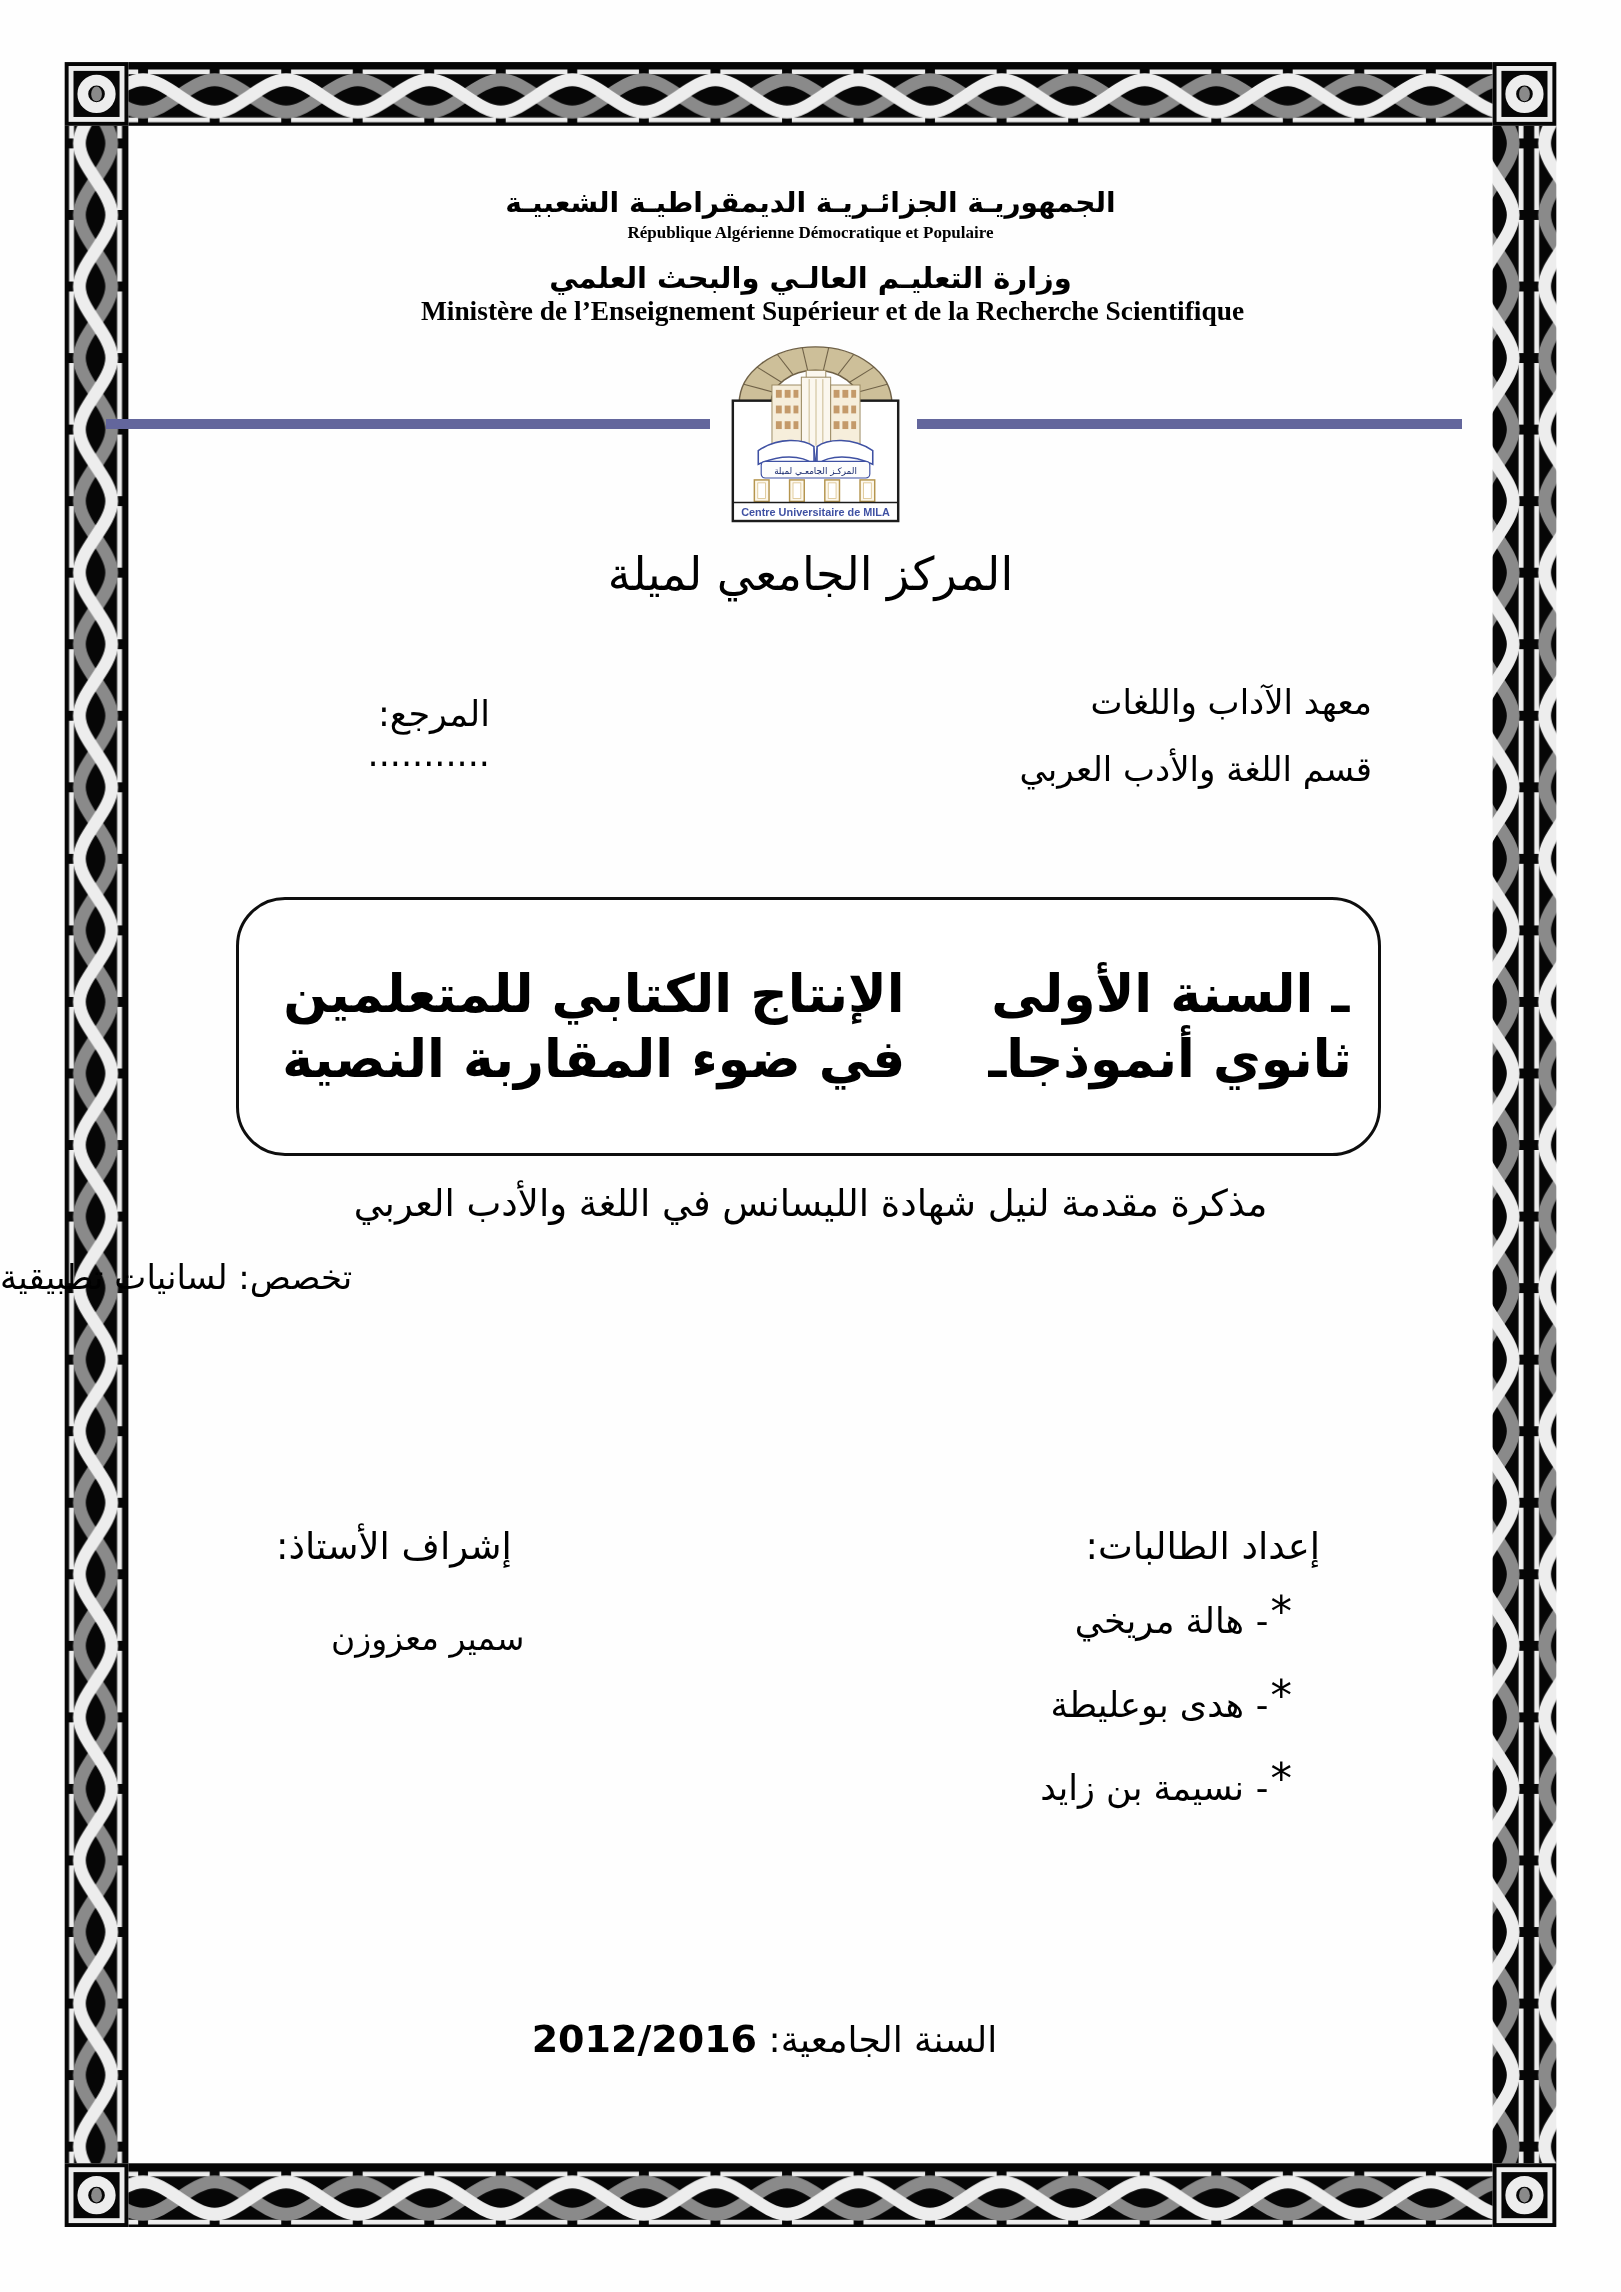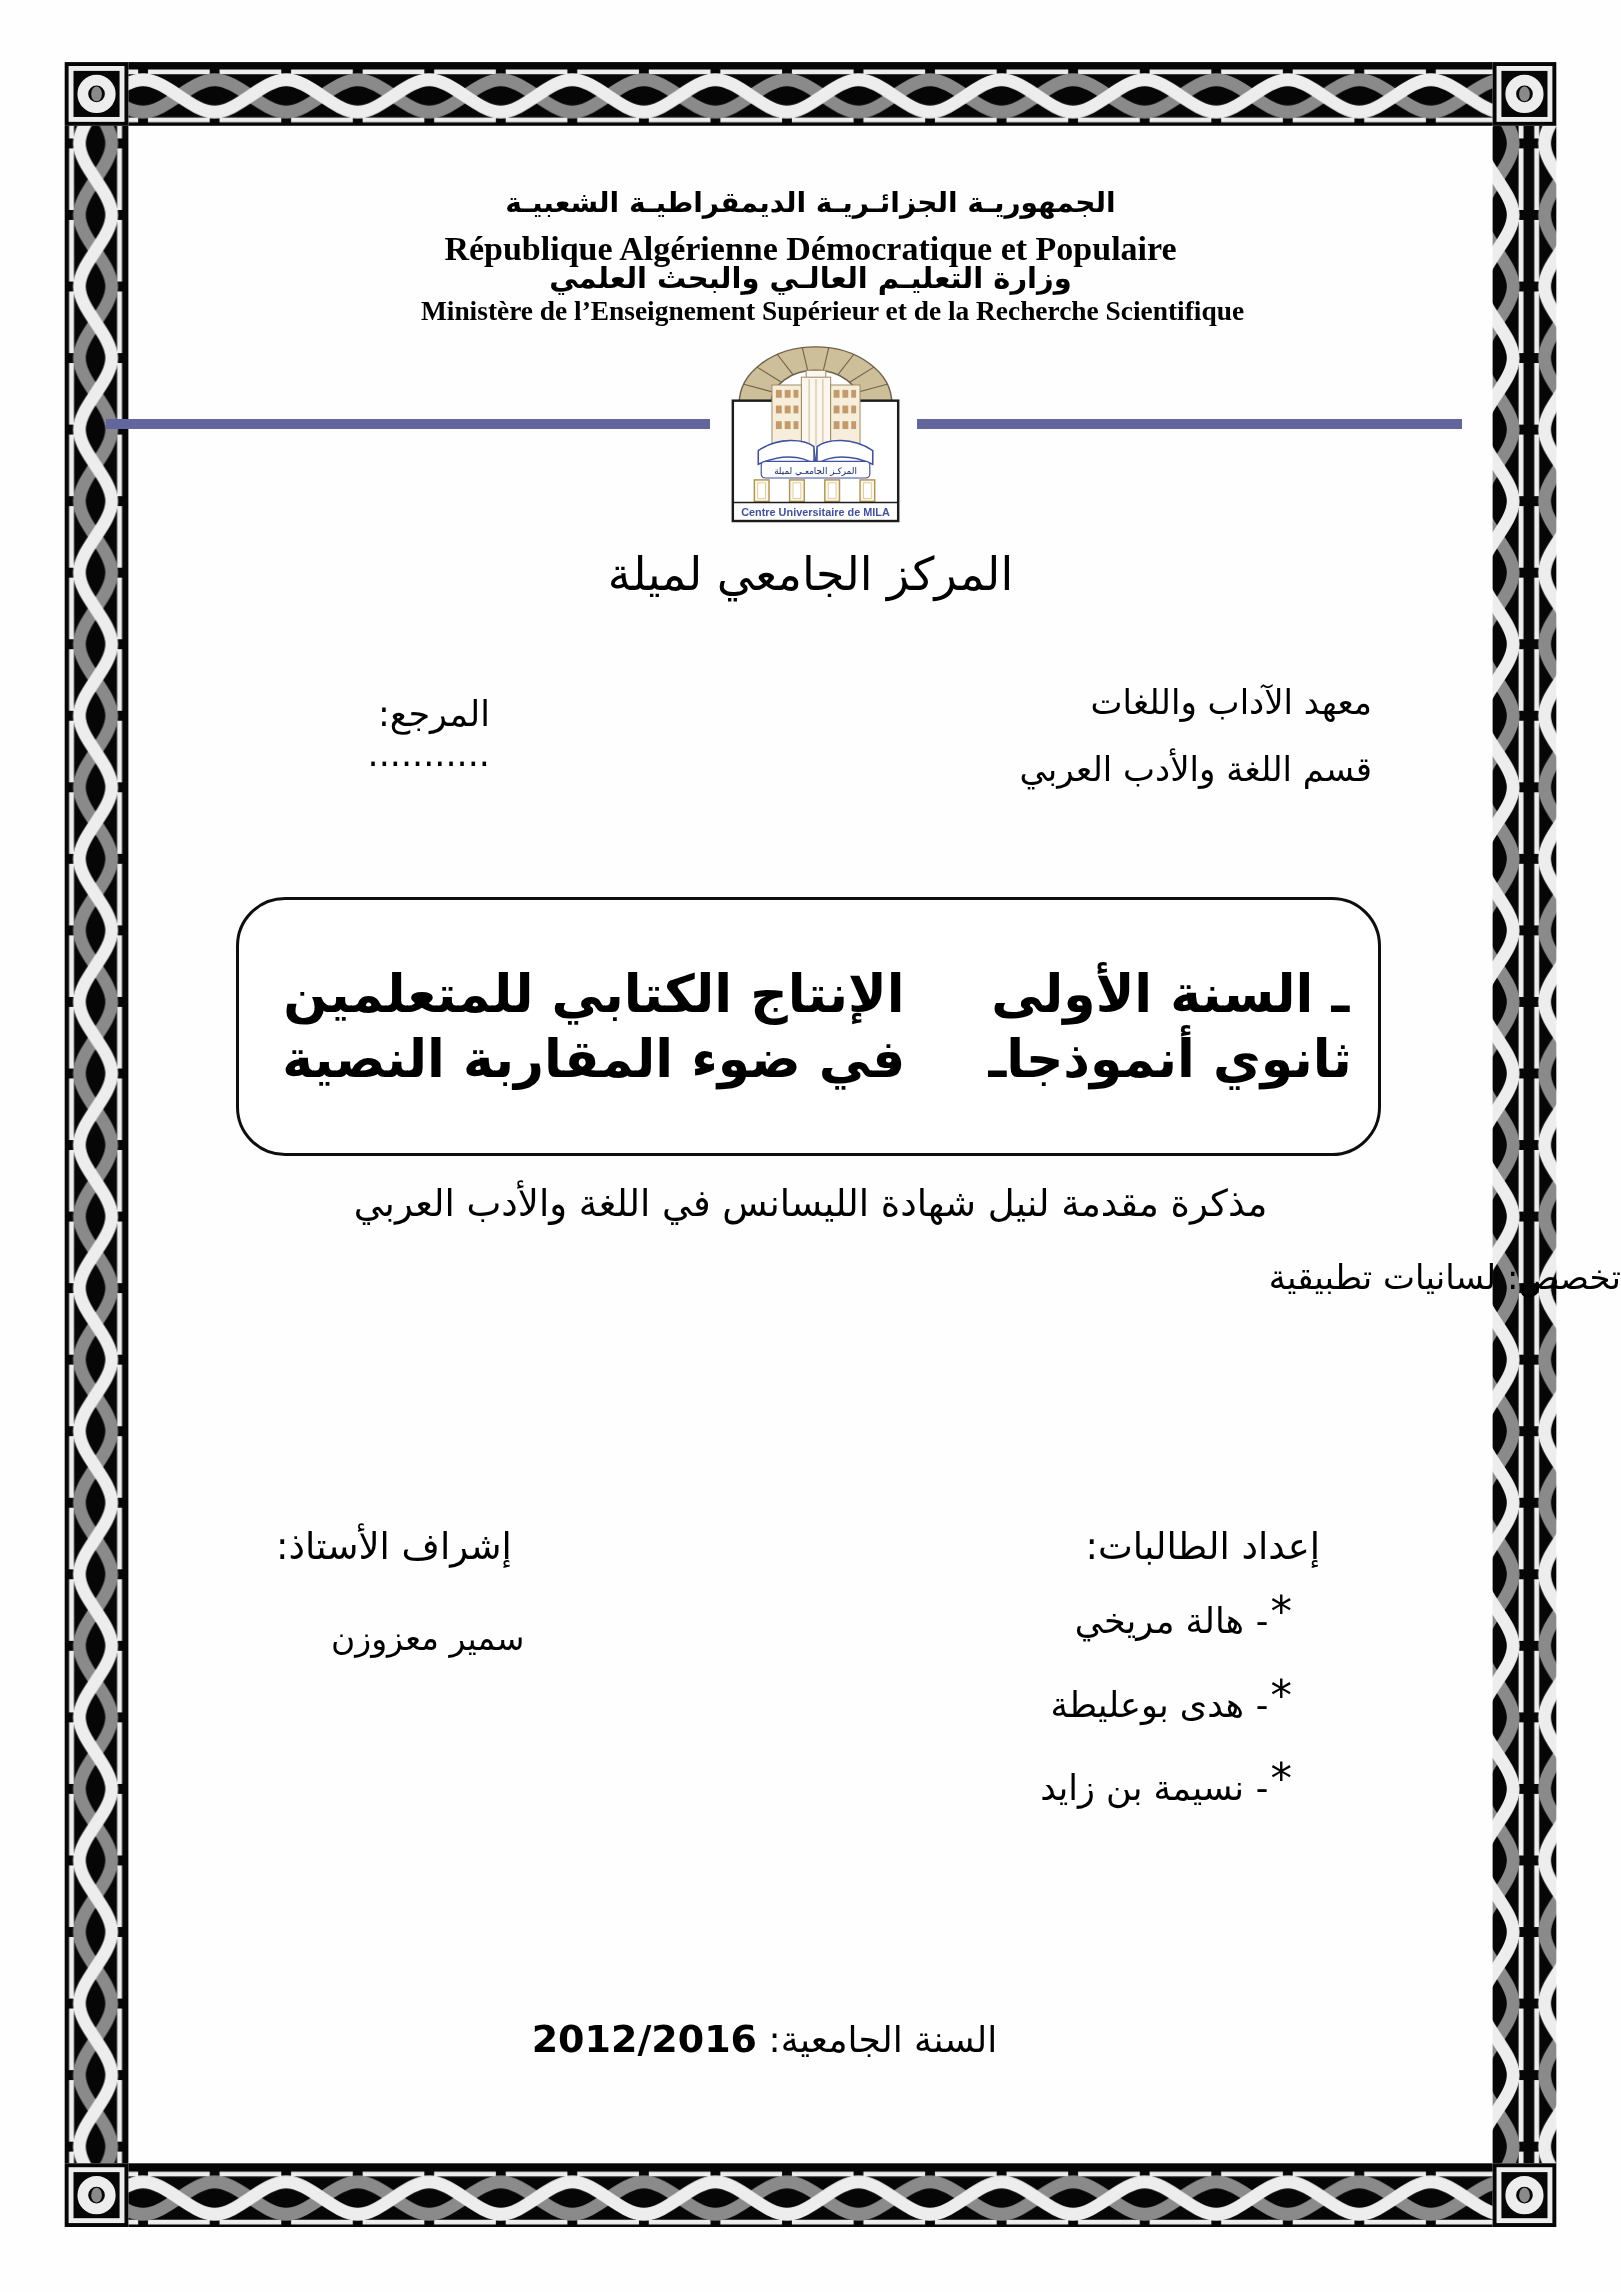--- a/index.html
+++ b/index.html
@@ -3,21 +3,21 @@
 <meta charset="utf-8">
 <style>
   html,body{margin:0;padding:0;background:#ffffff;}
   .page{position:relative;width:1621px;height:2293px;background:#fefefe;overflow:hidden;
         font-family:"DejaVu Sans",sans-serif;color:#000;}
   .abs{position:absolute;}
   
   .frame-svg{position:absolute;left:0;top:0;width:1621px;height:2293px;pointer-events:none;}
   
   .h-ar1{top:186px;left:0;width:100%;text-align:center;font-size:28px;font-weight:bold;direction:rtl;}
-  .h-fr1{top:230px;left:0;width:100%;text-align:center;font-size:34px;font-weight:bold;
+  .h-fr1{top:223px;left:0;width:100%;text-align:center;font-size:17px;font-weight:bold;
          font-family:"Liberation Serif","DejaVu Serif",serif;}
   .h-ar2{top:261px;left:0;width:100%;text-align:center;font-size:29px;font-weight:bold;direction:rtl;}
   .h-fr2{top:296px;left:0;width:100%;text-align:center;font-size:27.4px;font-weight:bold;
          font-family:"Liberation Serif","DejaVu Serif",serif;padding-left:22px;}
   
   .divider{top:419px;height:9.8px;background:#63669c;}
   .divider.left{left:106px;width:604px;}
   .divider.right{left:917px;width:545px;}
   .logo-svg{left:725px;top:335px;width:182px;height:192px;}
   
@@ -25,21 +25,21 @@
   .inst{top:682px;right:249px;font-size:34px;direction:rtl;text-align:right;}
   .dept{top:749px;right:249px;font-size:34px;direction:rtl;text-align:right;}
   .refline{top:694px;left:245px;width:245px;font-size:35px;direction:rtl;text-align:right;}
   
   .titlebox{top:897px;left:236px;width:1139px;height:253px;border:3.9px solid #0e0e0e;border-radius:49px;
             display:flex;flex-direction:row;justify-content:center;align-items:center;gap:13.7px;
             background:#fff;}
   .titlebox .t1,.titlebox .t2{font-size:52px;font-weight:bold;direction:rtl;text-align:center;line-height:1.25;}
   
   .memoir{top:1182px;left:0;width:100%;text-align:center;font-size:37px;direction:rtl;}
-  .spec{top:1257px;left:0;width:100%;text-align:right;font-size:34px;direction:rtl;}
+  .spec{top:1257px;left:0;width:100%;text-align:left;font-size:34px;direction:rtl;}
   
   .students-heading{top:1525px;right:301px;font-size:37px;direction:rtl;}
   .supervisor-heading{top:1525px;left:276px;font-size:37px;direction:rtl;}
   .supervisor-name{top:1619px;left:331px;font-size:33px;direction:rtl;}
   .student-row{display:flex;align-items:center;position:absolute;}
   .student-row .name{font-size:35px;direction:rtl;margin-right:5.9px;}
   .student-row .dash{font-size:35px;margin:0 2px 0 5.9px;}
   .student-row .star{font-size:43px;position:relative;top:-9.8px;}
   .s0{top:1596px;right:329px;} .s1{top:1680px;right:329px;} .s2{top:1763px;right:329px;text-align:right;}
   

